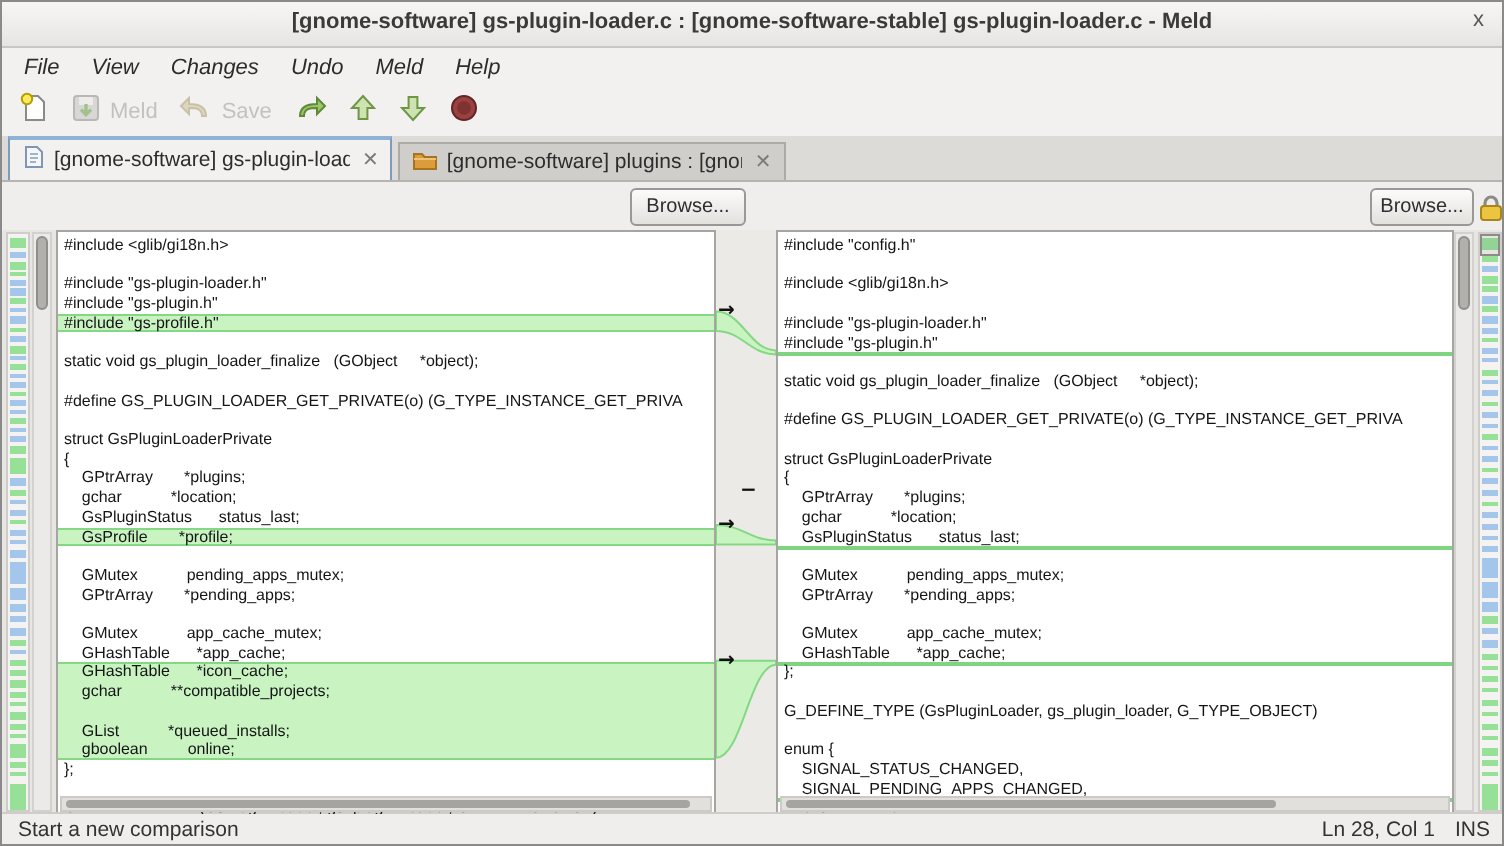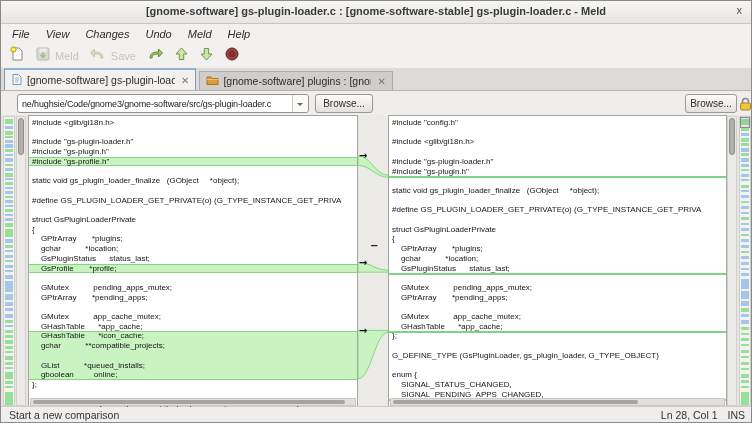--- a/index.html
+++ b/index.html
@@ -156,24 +156,20 @@
         <span><svg width="13" height="12">
             <path d="M1 3 l4 0 1.3 1.5 5.7 0 0 6 -11 0 z" fill="#dc9c3c" stroke="#a8731f"></path>
             <path d="M1 5.5 h11" stroke="#eec27a" stroke-width="1"></path>
           </svg></span>
         <span class="tab-label">[gnome-software] plugins : [gnome-soft</span>
         <span class="tab-close">✕</span>
       </div>
     </div>
 
   <div class="pathrow">
-    <div class="combo" style="left:16px;width:292px;">
-      <div class="combo-text">ne/hughsie/Code/gnome3/gnome-software/src/gs-plugin-loader.c</div>
-      <div class="combo-arrow"></div>
-    </div>
     <div class="btn-browse" style="left:314px;width:58px;">Browse...</div>
 
     <div class="btn-browse" style="left:684px;width:52px;">Browse...</div>
 
     <svg style="position:absolute;left:738px;top:6px;" width="13" height="14">
       <path d="M3.5 6 V4.5 A3 3 0 0 1 9.5 4.5 V6" fill="none" stroke="#8a8a88" stroke-width="1.6"></path>
       <rect x="1.5" y="6" width="10" height="7" rx="1.5" fill="#ecc43f" stroke="#a8861c"></rect>
     </svg>
   </div>
 

